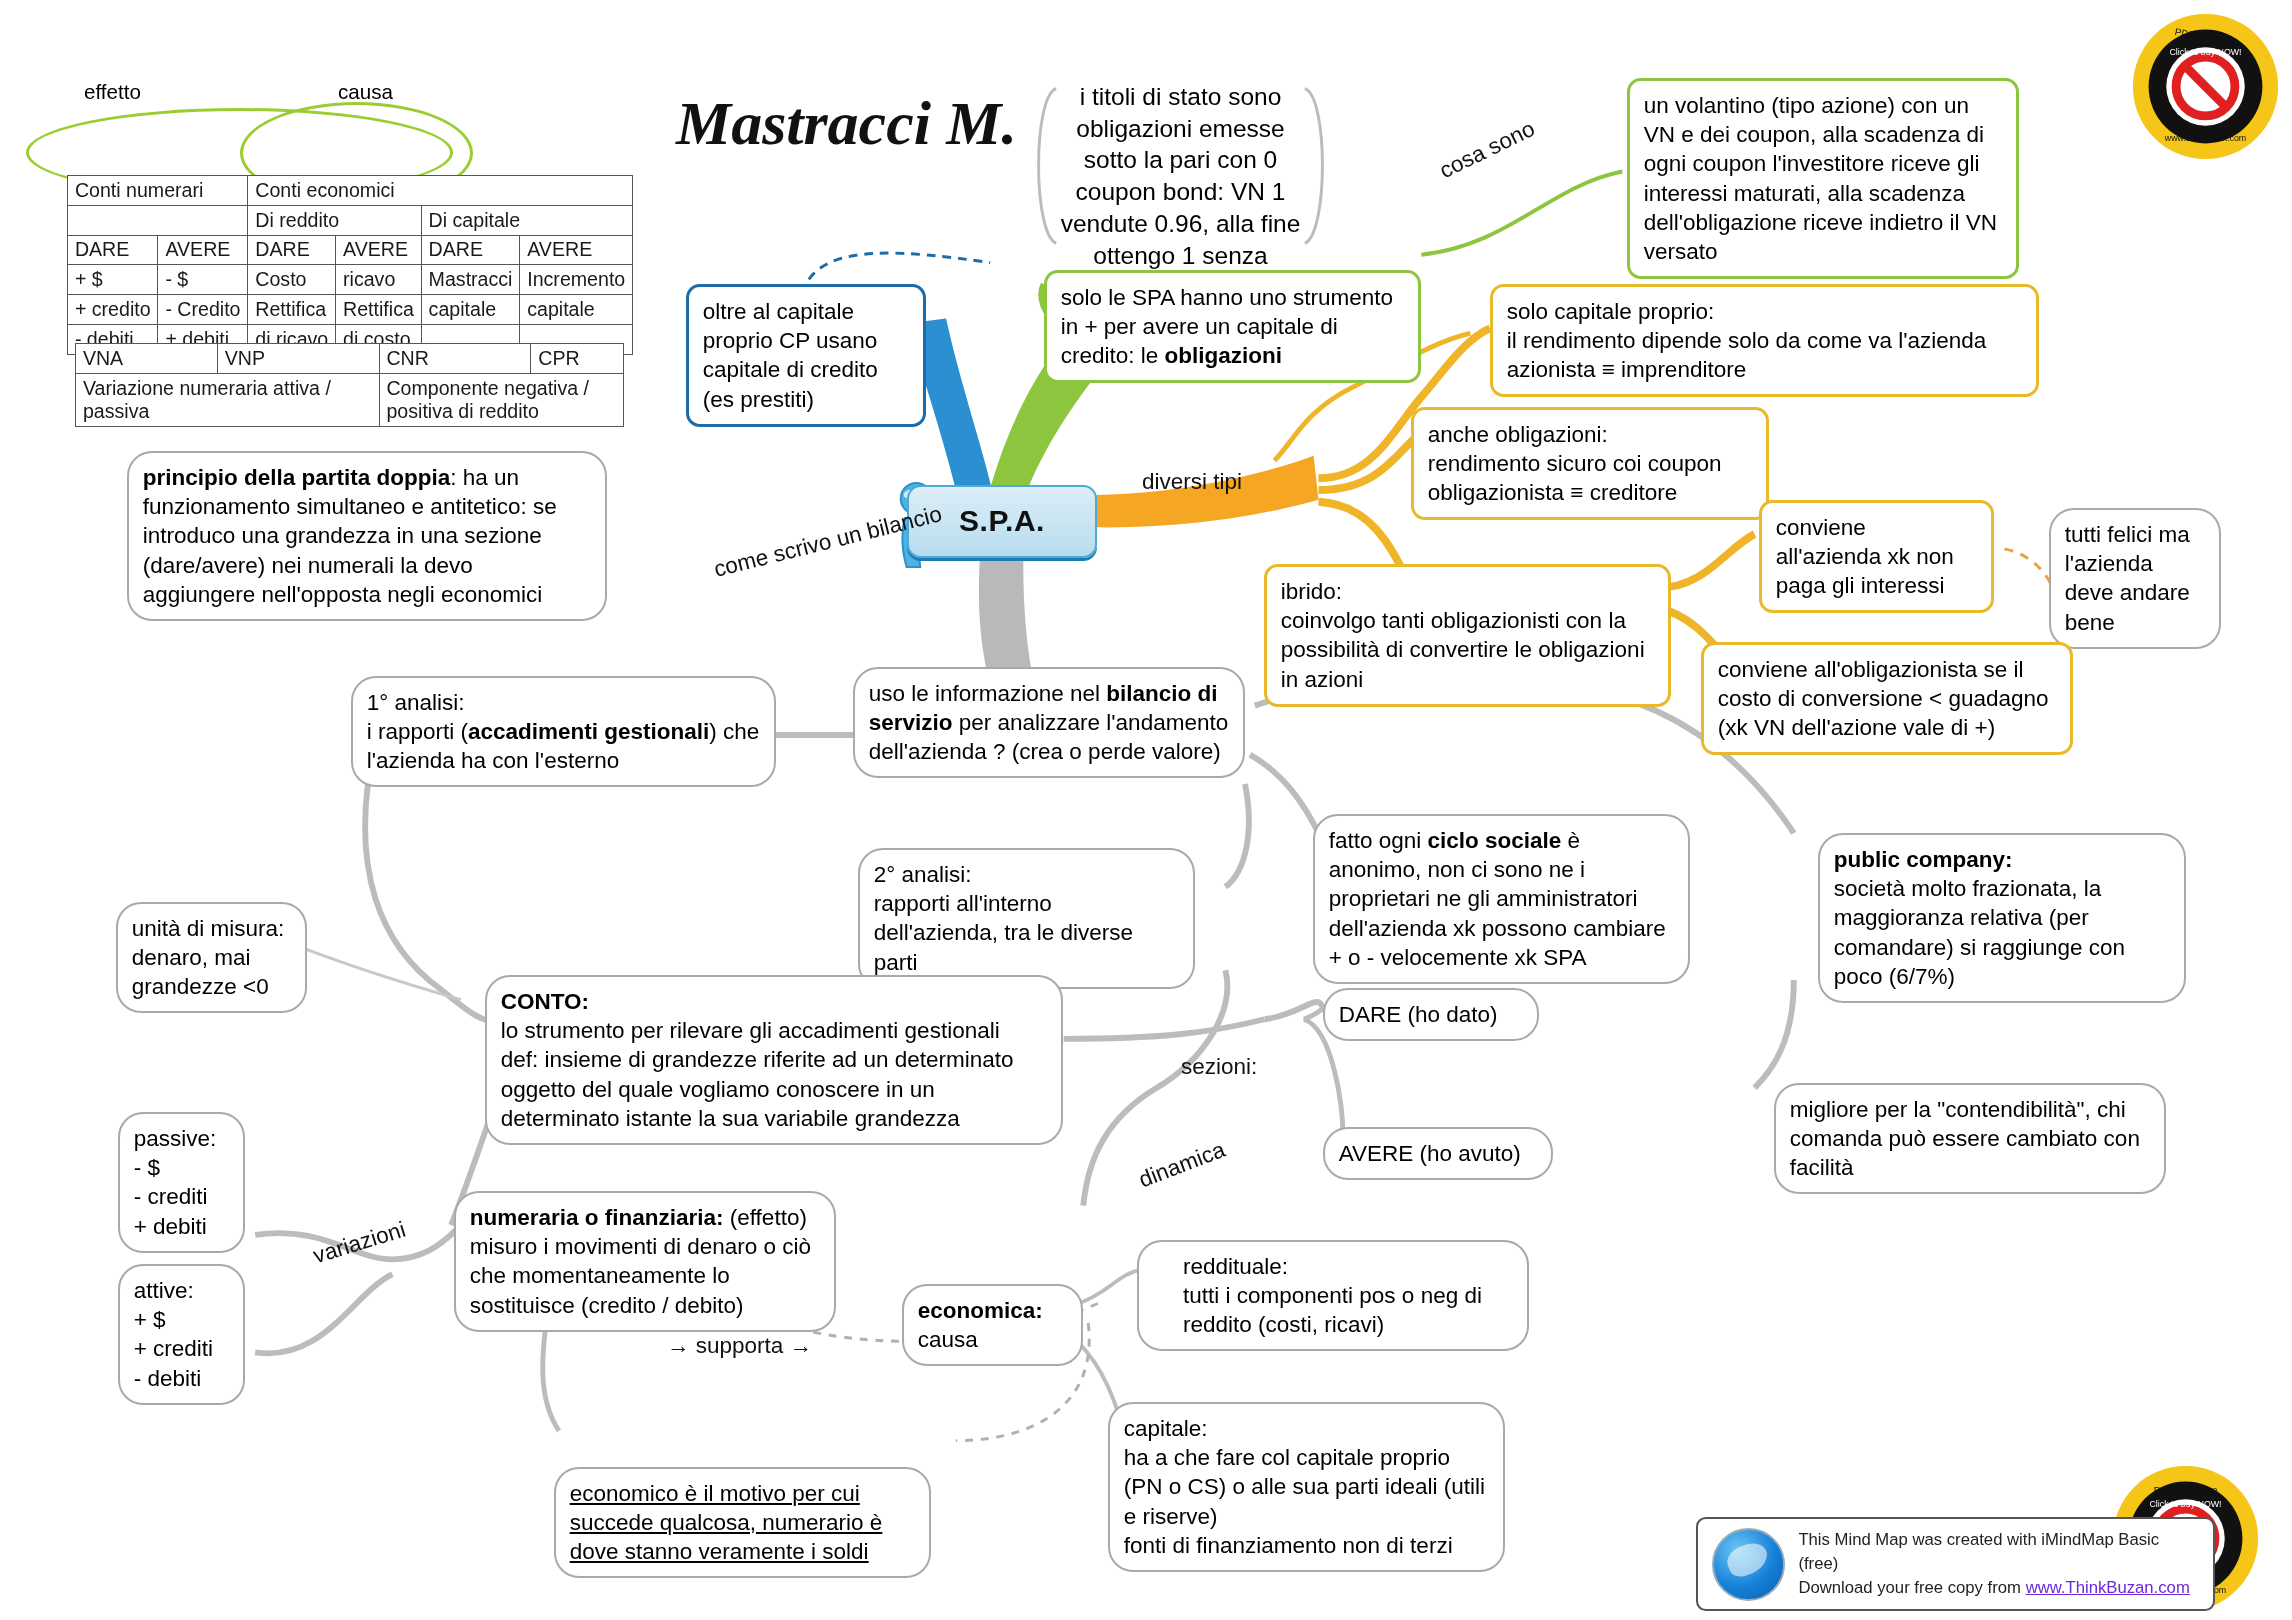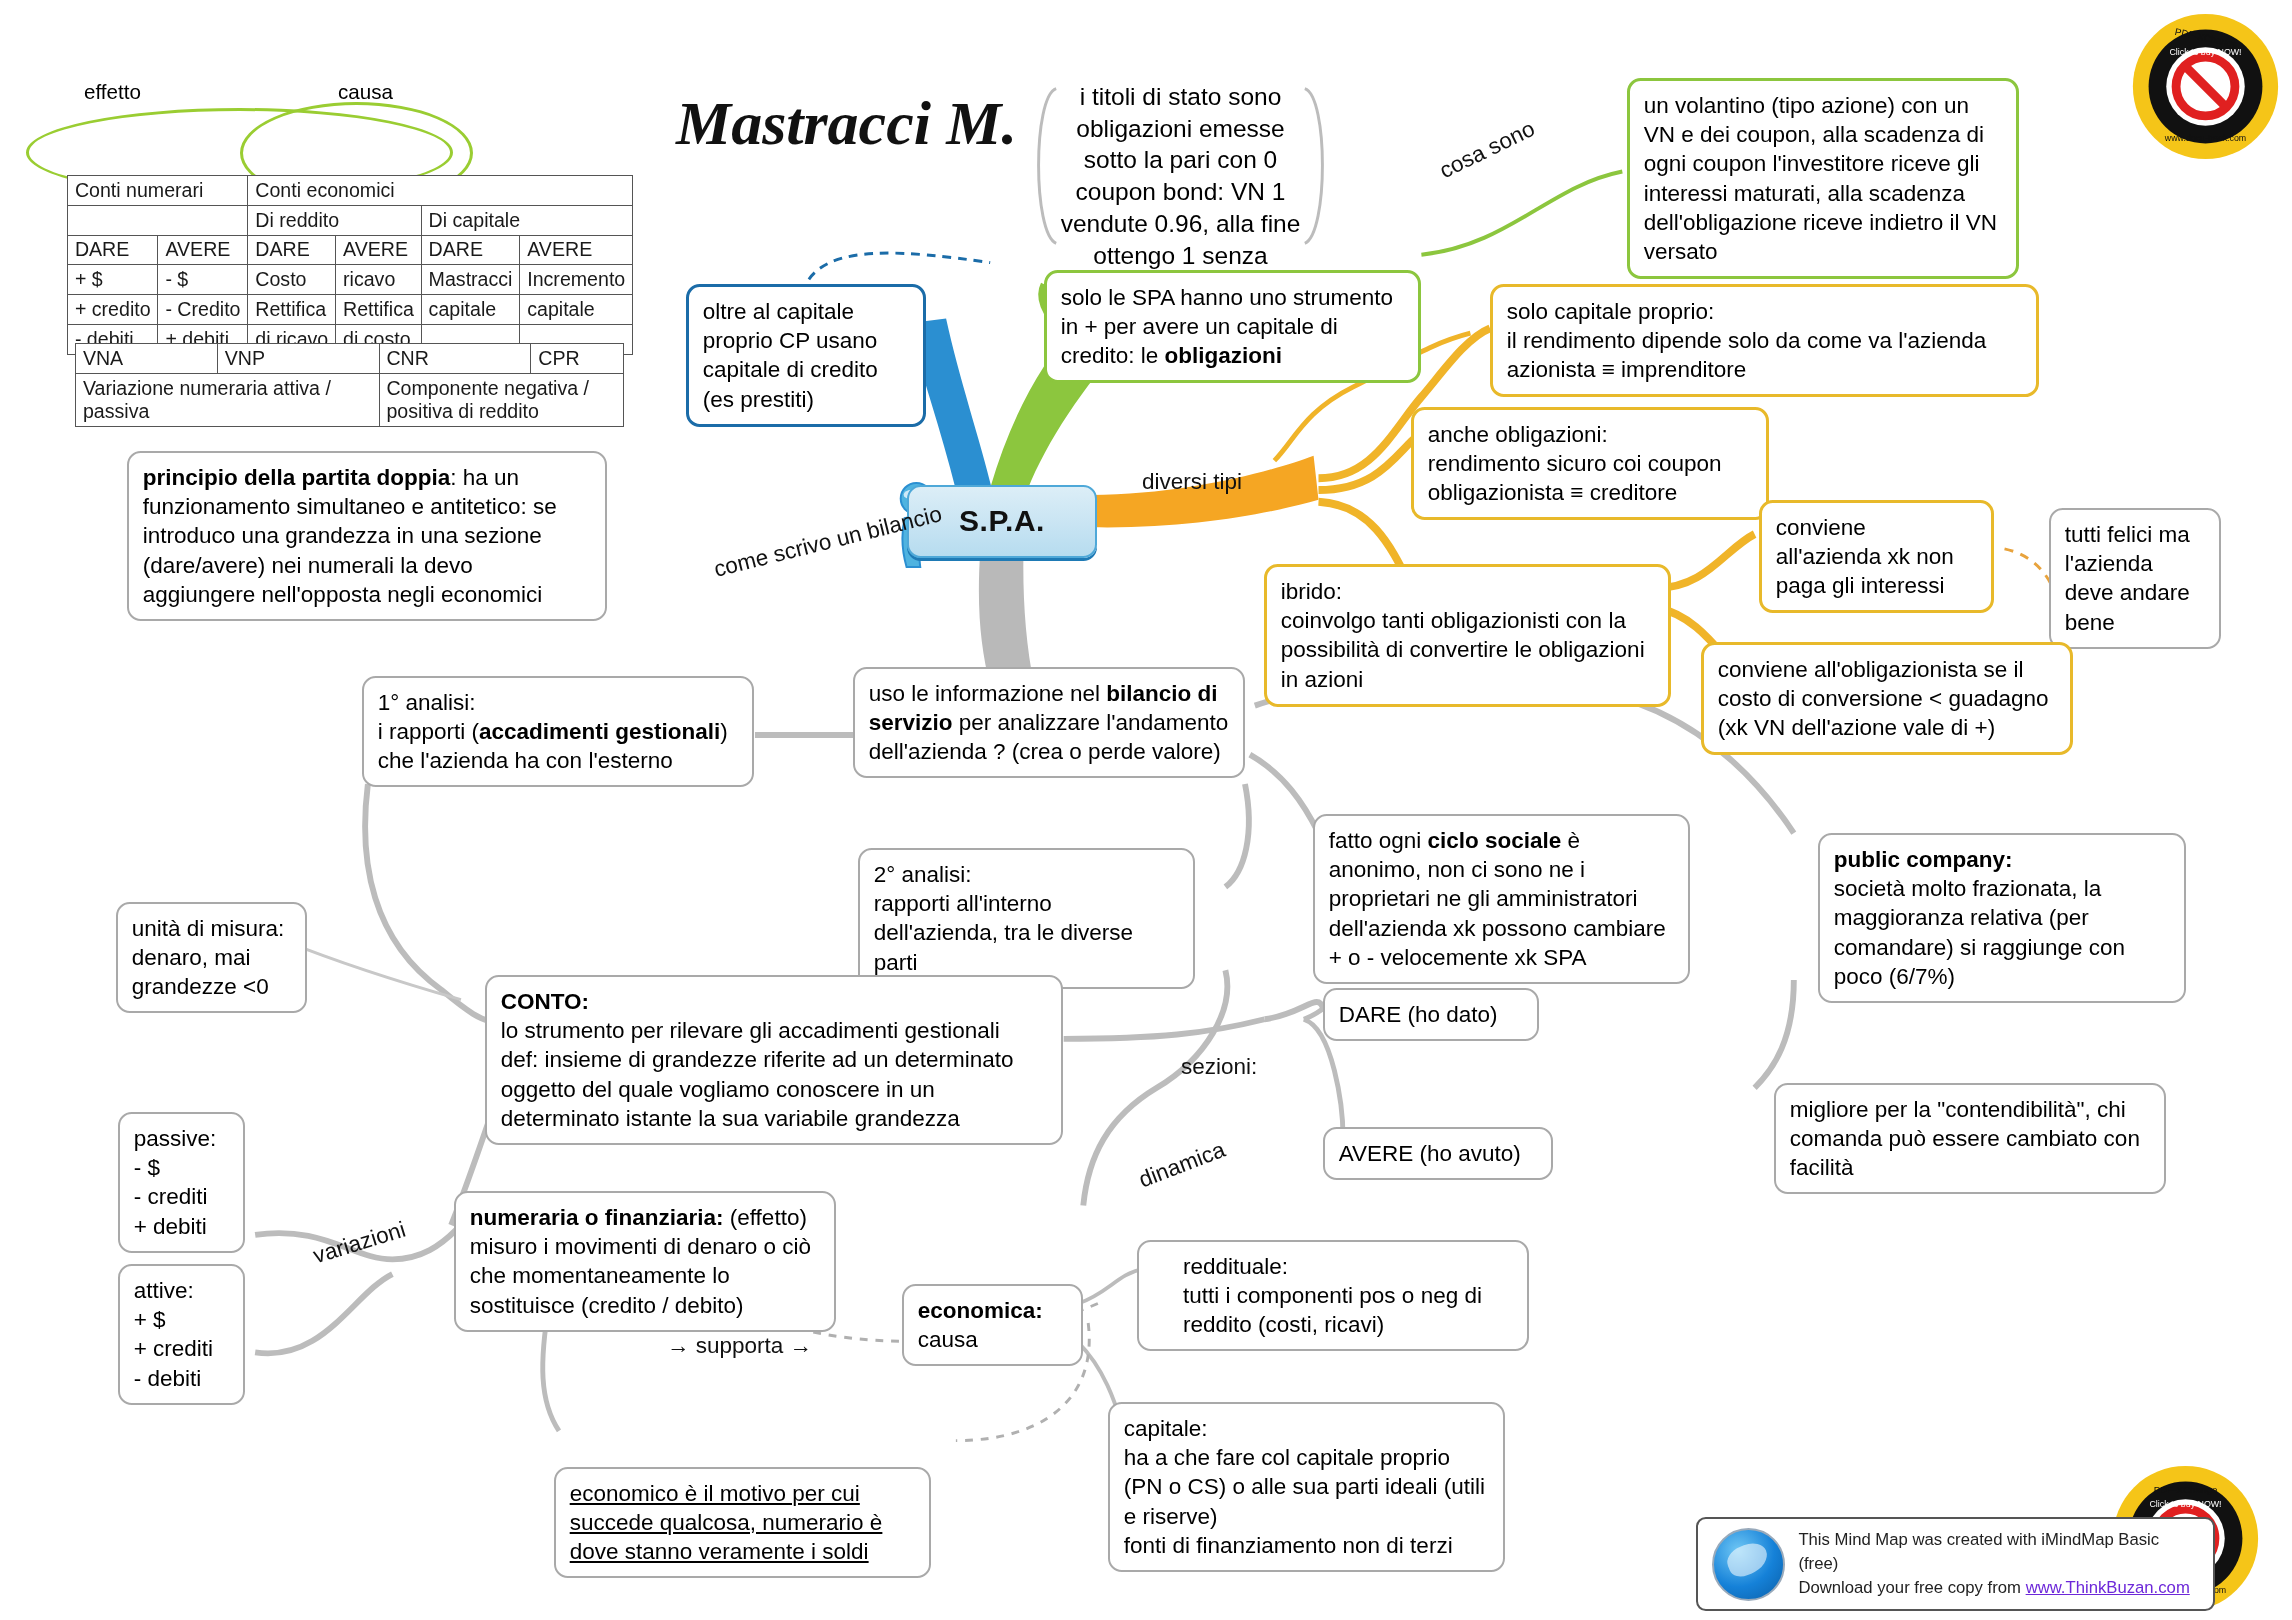--- a/index.html
+++ b/index.html
@@ -5,21 +5,21 @@
   html,body{margin:0;padding:0;background:#ffffff;}
   body{width:2293px;height:1620px;position:relative;overflow:hidden;
        font-family:"Liberation Sans","DejaVu Sans",sans-serif;color:#111;}
   .canvas{position:absolute;left:0;top:0;width:2293px;height:1620px;}
   svg.links{position:absolute;left:0;top:0;width:2293px;height:1620px;pointer-events:none;}
 
   
   .node{position:absolute;box-sizing:border-box;background:#fff;
         border:2.9px solid #a9a9a9;border-radius:13.7px;padding:9.8px 13.7px;
         font-size:22.5px;line-height:1.30;color:#000;}
-  .node.gray{border-color:#a9a9a9;}
+  .node.gray{border-color:#a9a9a9;border-radius:25px;}
   .node.green{border-color:#8cc63e;border-width:3.9px;}
   .node.yellow{border-color:#e8b92a;border-width:3.9px;}
   .node.blue{border-color:#1b6ca8;border-width:3.9px;}
   .node b{font-weight:bold;}
 
   
   .bubble{position:absolute;box-sizing:border-box;font-size:24.5px;line-height:1.30;
           text-align:center;color:#000;}
 
   
@@ -265,21 +265,21 @@
   <div class="conn-label rot-1" style="left:711px;top:529px;">come scrivo un bilancio</div>
   <div class="conn-label" style="left:1181px;top:1054px;">sezioni:</div>
   <div class="conn-label rot-2" style="left:1137px;top:1152px;">dinamica</div>
   <div class="conn-label rot-4" style="left:312px;top:1230px;">variazioni</div>
   <div class="conn-label" style="left:667px;top:1333px;">→ supporta →</div>
 
   <div class="node gray" style="left:853px;top:667px;width:392px;">
     <span>uso le informazione nel </span><b>bilancio di servizio</b><span> per analizzare l'andamento dell'azienda ? (crea o perde valore)</span>
   </div>
 
-  <div class="node gray" style="left:362px;top:676px;width:392px;">
+  <div class="node gray" style="left:351px;top:676px;width:425px;">
     <span style="white-space:pre-line;">1° analisi:
 i rapporti (</span><b>accadimenti gestionali</b><span>) che l'azienda ha con l'esterno</span>
   </div>
 
   <div class="node gray" style="left:858px;top:848px;width:337px;white-space:pre-line;">2° analisi:
 rapporti all'interno dell'azienda, tra le diverse parti</div>
 
   <div class="node gray" style="left:1313px;top:814px;width:377px;">
     <span>fatto ogni </span><b>ciclo sociale</b><span>  è anonimo, non ci sono ne i proprietari ne gli amministratori dell'azienda xk possono cambiare + o - velocemente xk SPA</span>
   </div>

